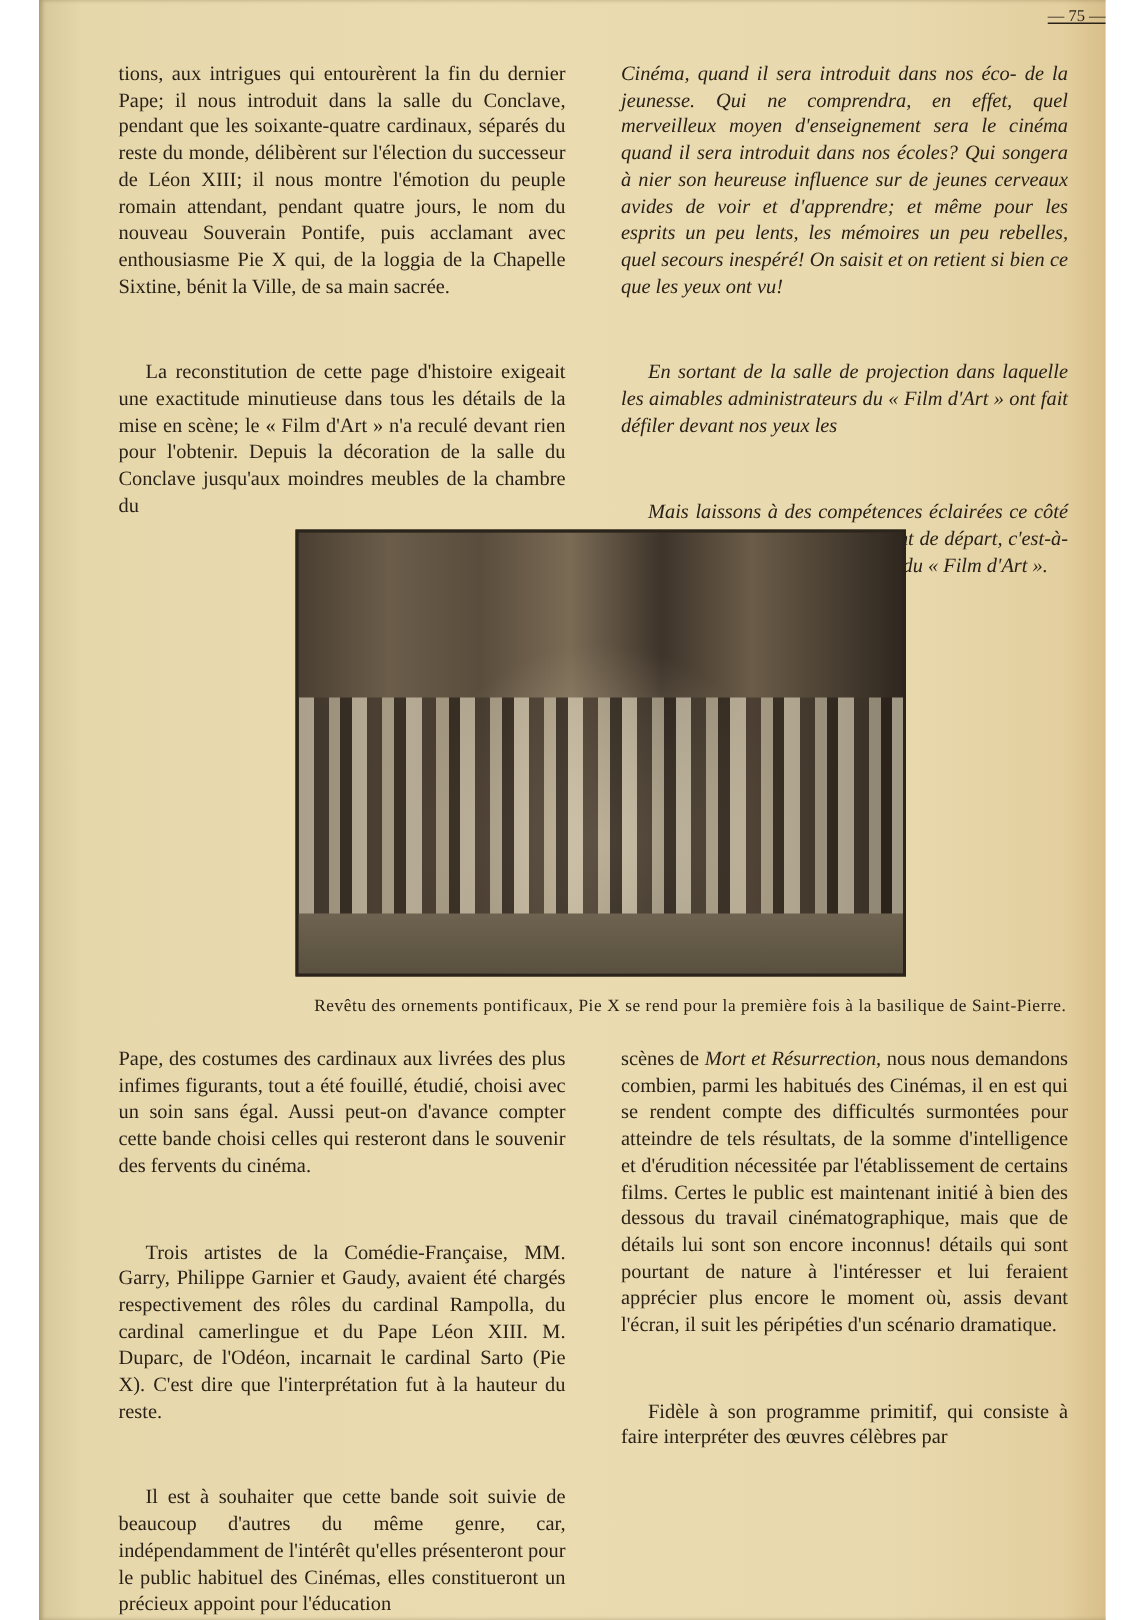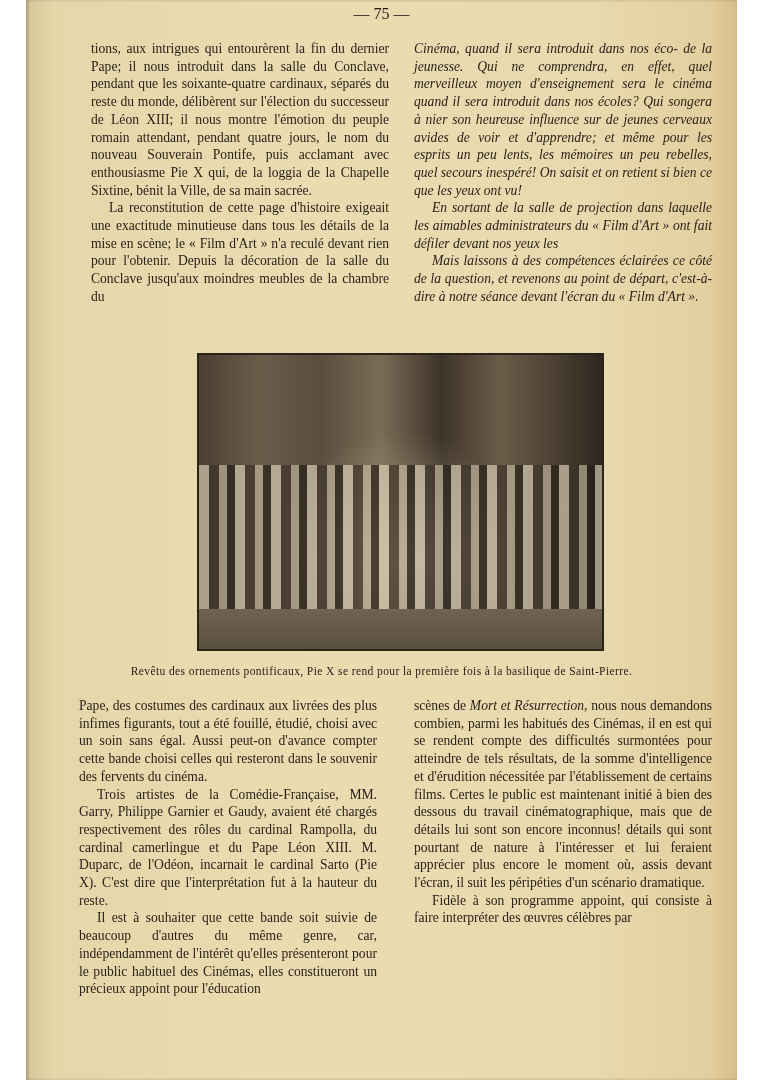--- a/index.html
+++ b/index.html
@@ -5,52 +5,52 @@
     html, body { margin:0; padding:0; }
     body {
       width:763px; height:1080px; background:#ffffff; position:relative; overflow:hidden;
     }
     .page {
       position:absolute; left:26px; top:0; width:711px; height:1080px;
       background: linear-gradient(90deg, #d6c79b 0%, #e6d7ab 4%, #eadbb1 40%, #e8d9ae 80%, #e3cf9f 96%, #d8be8a 100%);
       box-shadow: inset 2px 0 3px rgba(90,70,30,0.35);
     }
     .page-number {
-      position:absolute; left:0; right:0; top:5px; text-align:center;
-      font-family:"Liberation Serif", serif; font-size:16px; color:#2a2218;
+      position:absolute; left:0; right:0; top:5px; text-align:right;
+      font-family:"Liberation Serif", serif; font-size:11px; color:#2a2218;text-decoration:underline;
     }
     .col {
       position:absolute; width:298px;
       font-family:"Liberation Serif", serif; font-size:13.6px; line-height:17.7px;
       color:#2a2218; text-align:justify;
     }
     .col p { margin:0; }
-    .col p.indent { text-indent:18px; }
-    .col-tl { left:65px; top:40px; }
+    .col p.indent { text-indent:18px;margin-top:40px; }
+    .col-tl { left:53px; top:40px; }
     .col-tr { left:388px; top:40px;font-style:italic; }
     .col-bl { left:53px; top:697px; }
     .col-br { left:388px; top:697px; }
     .figure {
       position:absolute; left:171px; top:353px; width:403px; height:294px;
       border:2px solid #2b241a; background:#3a3025; overflow:hidden;
     }
     .photo {
       position:absolute; inset:0;
       background:
         radial-gradient(ellipse at 50% 70%, rgba(210,195,165,0.55) 0%, rgba(0,0,0,0) 45%),
         linear-gradient(90deg, #4a3f32 0%, #6b5d4a 15%, #5a4d3d 30%, #7a6b55 45%, #3e342a 60%, #6a5c48 75%, #2f271f 100%);
     }
     .photo-floor { position:absolute; left:0; right:0; bottom:0; height:40px; background:linear-gradient(180deg,#6e6350,#5a503f); }
     .photo-crowd { position:absolute; left:0; right:0; top:110px; height:150px;
       background:
         repeating-linear-gradient(90deg, rgba(225,215,190,0.75) 0 10px, rgba(60,50,40,0.8) 10px 20px, rgba(205,195,170,0.7) 20px 28px, rgba(40,32,25,0.85) 28px 36px);
       opacity:0.85;
     }
     .caption {
-      position:absolute; left:26px; right:26px; top:665px; text-align:center;
+      position:absolute; left:26px; right:26px; top:665px; text-align:right;
       font-family:"Liberation Serif", serif; font-size:11.5px; letter-spacing:0.4px; color:#2a2218;
     }
     em { font-style:italic; font-family:"Liberation Serif", serif; }
   </style>
 </head>
 <body>
 
 <div class="page">
   <div class="page-number">— 75 —</div>
 
@@ -74,15 +74,15 @@
   <div class="caption">Revêtu des ornements pontificaux, Pie X se rend pour la première fois à la basilique de Saint-Pierre.</div>
 
   <div class="col col-bl">
     <p>Pape, des costumes des cardinaux aux livrées des plus infimes figurants, tout a été fouillé, étudié, choisi avec un soin sans égal. Aussi peut-on d'avance compter cette bande choisi celles qui resteront dans le souvenir des fervents du cinéma.</p>
     <p class="indent">Trois artistes de la Comédie-Française, MM. Garry, Philippe Garnier et Gaudy, avaient été chargés respectivement des rôles du cardinal Rampolla, du cardinal camerlingue et du Pape Léon XIII. M. Duparc, de l'Odéon, incarnait le cardinal Sarto (Pie X). C'est dire que l'interprétation fut à la hauteur du reste.</p>
     <p class="indent">Il est à souhaiter que cette bande soit suivie de beaucoup d'autres du même genre, car, indépendamment de l'intérêt qu'elles présenteront pour le public habituel des Cinémas, elles constitueront un précieux appoint pour l'éducation</p>
   </div>
 
   <div class="col col-br">
     <p><span>scènes de </span><em>Mort et Résurrection</em><span>, nous nous demandons combien, parmi les habitués des Cinémas, il en est qui se rendent compte des difficultés surmontées pour atteindre de tels résultats, de la somme d'intelligence et d'érudition nécessitée par l'établissement de certains films. Certes le public est maintenant initié à bien des dessous du travail cinématographique, mais que de détails lui sont son encore inconnus! détails qui sont pourtant de nature à l'intéresser et lui feraient apprécier plus encore le moment où, assis devant l'écran, il suit les péripéties d'un scénario dramatique.</span></p>
-    <p class="indent">Fidèle à son programme appoint, qui consiste à faire interpréter des œuvres célèbres par</p>
+    <p class="indent">Fidèle à son programme primitif, qui consiste à faire interpréter des œuvres célèbres par</p>
   </div>
 </div>
 
 </body></html>

